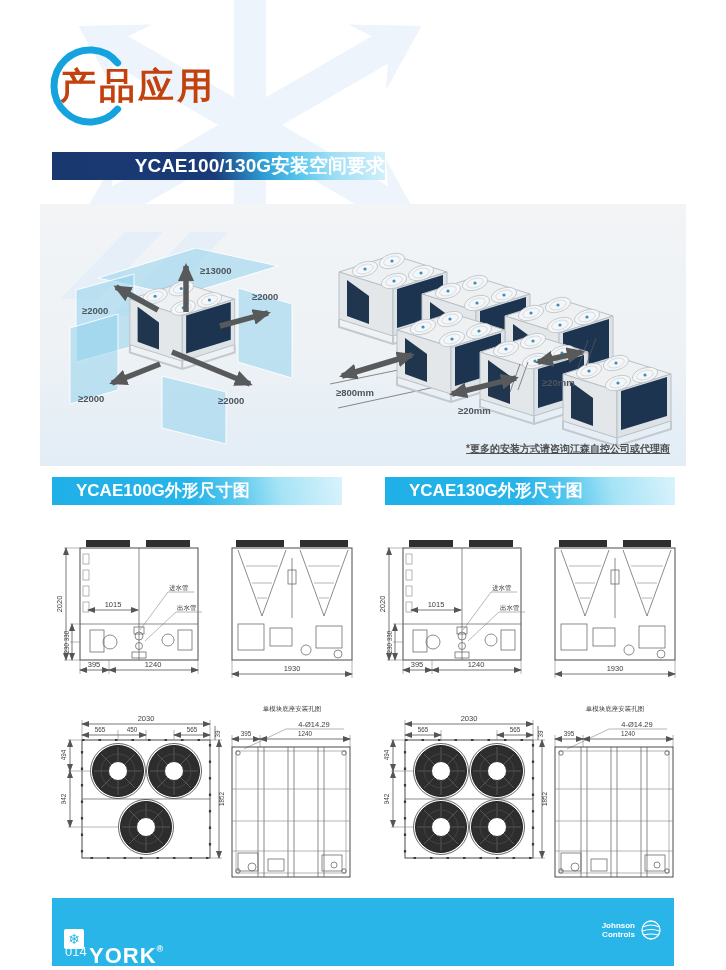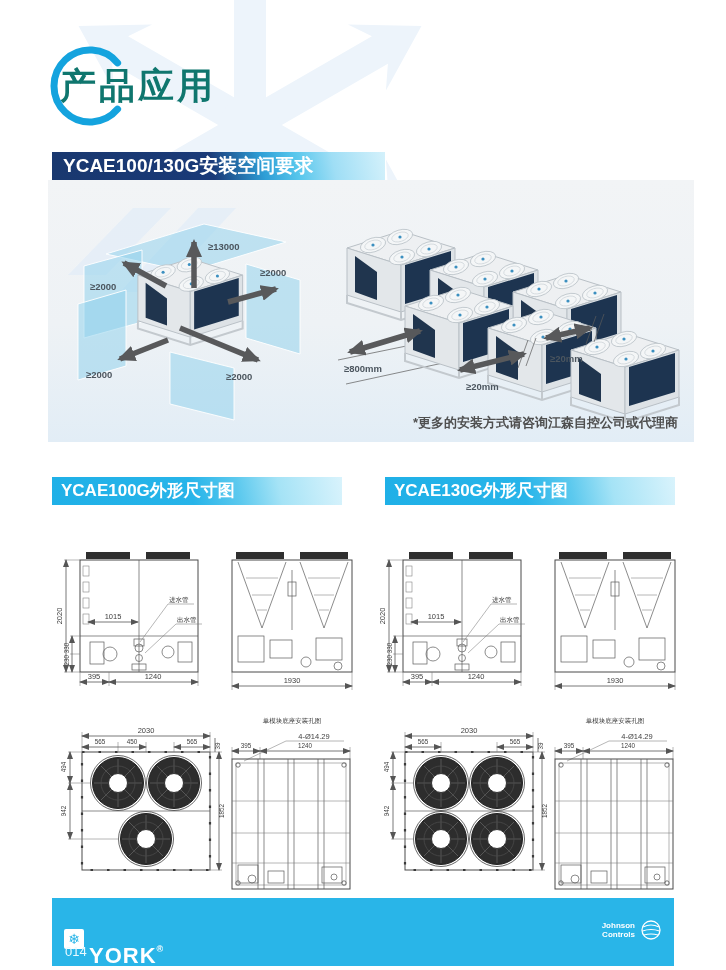--- a/index.html
+++ b/index.html
@@ -2,38 +2,38 @@
 <html><head>
 <meta charset="utf-8">
 <style>
   html,body{margin:0;padding:0;background:#ffffff;}
   .page{position:relative;width:726px;height:970px;background:#ffffff;overflow:hidden;
         font-family:"Liberation Sans",sans-serif;}
   .abs{position:absolute;}
 
   
   .page-title{position:absolute;left:60px;top:62px;font-size:36px;font-weight:700;
-              color:#0f766e;letter-spacing:3px;white-space:nowrap;}
+              color:#c2410c;letter-spacing:3px;white-space:nowrap;}
   .navbar{position:absolute;left:52px;top:152px;width:333px;height:28px;
           background:linear-gradient(78deg,#19386f 0%,#1a3a78 48%,#2e9ed6 63%,#56c6ec 73%,#9fdef5 84%,#d4f1fb 100%);
           color:#fff;font-size:19px;font-weight:700;line-height:28px;padding-left:11px;
-          box-sizing:border-box;white-space:nowrap;}
+          box-sizing:border-box;white-space:nowrap;text-align:right;}
   .subbar{position:absolute;top:477px;height:28px;width:290px;
           background:linear-gradient(78deg,#1fb0e7 0%,#27b4e9 48%,#5cc9ee 64%,#a5e3f6 78%,#d9f3fc 100%);
-          color:#fff;font-size:17px;font-weight:700;line-height:28px;padding-left:9px;
+          color:#fff;font-size:17px;font-weight:700;line-height:28px;padding-left:24px;
           box-sizing:border-box;white-space:nowrap;}
   .subbar.left{left:52px;} .subbar.right{left:385px;}
 
   
-  .panel{position:absolute;left:40px;top:180px;width:646px;height:262px;
-         background:linear-gradient(180deg,#f2f4f6 0%,#eef2f5 55%,#e2edf6 100%);margin-left:8px;}
-  .panel-note{position:absolute;right:16px;bottom:10px;font-size:13px;color:#4f4f4f;font-weight:600;}
+  .panel{position:absolute;left:40px;top:204px;width:646px;height:262px;
+         background:linear-gradient(180deg,#f2f4f6 0%,#eef2f5 55%,#e2edf6 100%);}
+  .panel-note{position:absolute;right:16px;bottom:10px;font-size:10px;color:#4f4f4f;font-weight:600;text-decoration:underline;}
 
   
-  .block{position:absolute;top:528px;width:312px;height:372px;}
+  .block{position:absolute;top:516px;width:312px;height:372px;}
   .block.b100{left:50px;} .block.b130{left:373px;}
 
   
   .footer{position:absolute;left:52px;top:898px;width:622px;height:68px;background:#29b5e8;}
   .york{position:absolute;left:12px;top:13px;display:flex;align-items:center;gap:5px;}
   .york-ico{width:20px;height:20px;background:#ffffff;border-radius:2px;display:flex;
             align-items:center;justify-content:center;color:#29b5e8;font-size:14px;line-height:20px;}
   .york-txt{color:#fff;font-size:22px;font-weight:700;letter-spacing:1px;line-height:22px;margin-top:34px;}
   .york-reg{color:#fff;font-size:9px;vertical-align:top;position:relative;top:-7px;}
   .pagenum{position:absolute;left:13px;bottom:7px;color:#eafaff;font-size:13px;}

